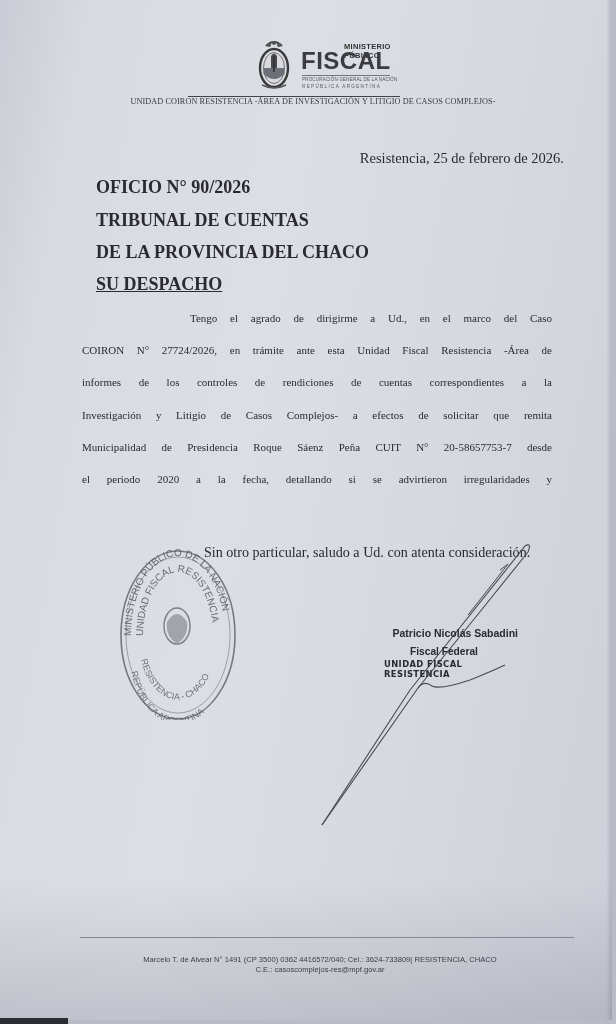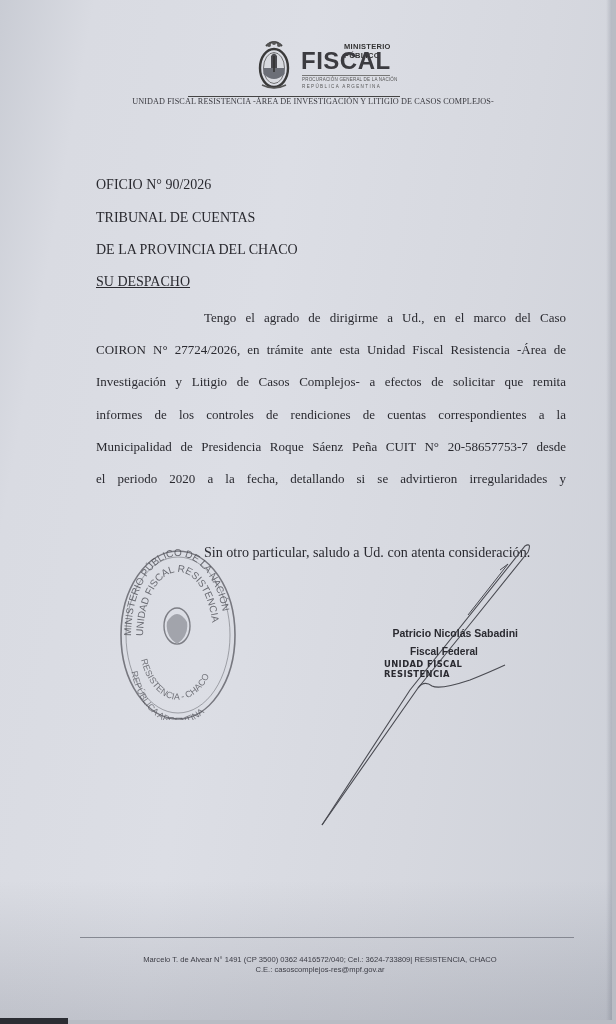--- a/index.html
+++ b/index.html
@@ -30,26 +30,26 @@
   .logo-emblem { position: absolute; left: 0; top: 0; width: 36px; height: 54px; }
   .logo-text-small { position: absolute; left: 46px; top: 4px; font-family: "Liberation Sans", sans-serif; font-size: 7.5px; font-weight: bold; letter-spacing: 0.3px; color: #333; padding-left: 42px; }
   .logo-text-big { position: absolute; left: 45px; top: 11px; font-family: "Liberation Sans", sans-serif; font-size: 24px; font-weight: bold; letter-spacing: 0.5px; color: #3b3b40; line-height: 24px; }
   .logo-rule { position: absolute; left: 46px; top: 37px; width: 88px; height: 1px; background: #777; }
   .logo-text-tiny { position: absolute; left: 46px; top: 39px; font-family: "Liberation Sans", sans-serif; font-size: 4.5px; color: #555; letter-spacing: 0.2px; white-space: nowrap; }
   .logo-text-tiny2 { position: absolute; left: 46px; top: 46px; font-family: "Liberation Sans", sans-serif; font-size: 4.5px; color: #555; letter-spacing: 1.4px; white-space: nowrap; }
   .header-rule { position: absolute; left: 188px; top: 96px; width: 212px; height: 1px; background: #444; }
   .header-unit { position: absolute; left: 0; width: 616px; top: 97px; text-align: center; font-size: 8.2px; color: #3a3a40; letter-spacing: 0.1px; padding-left: 10px; box-sizing: border-box; }
   
   .date { position: absolute; right: 48px; top: 150px; font-size: 14.5px; }
-  .hdr-line { position: absolute; left: 96px; font-size: 14px; font-weight: normal; }
+  .hdr-line { position: absolute; left: 96px; font-size: 18px; font-weight: bold; }
   .l-oficio { top: 177px; }
   .l-trib { top: 210px; }
   .l-prov { top: 242px; }
   .l-desp { top: 274px; text-decoration: underline; }
-  .para { position: absolute; left: 96px; width: 470px; font-size: 13px; line-height: 32.2px; text-align: justify; text-align-last: left; }
+  .para { position: absolute; left: 82px; width: 470px; font-size: 11px; line-height: 32.2px; text-align: justify; text-align-last: left; }
   .para .pline { display: block; text-align: justify; text-align-last: justify; height: 32.2px; white-space: nowrap; overflow: visible; }
   .para .pline.last { text-align-last: left; }
   .para .indent { padding-left: 108px; }
   .para b { font-weight: normal; }
   .p1 { top: 302px; }
   .closing { position: absolute; left: 204px; top: 544px; font-size: 14.1px; }
   
   .stamp { position: absolute; left: 117px; top: 540px; width: 122px; height: 180px; }
   
   .signature { position: absolute; left: 300px; top: 540px; width: 240px; height: 300px; }
@@ -80,33 +80,34 @@
       <rect x="17.2" y="18" width="1.6" height="16" fill="#333"></rect>
       <path d="M6 47 Q18 53 30 47" fill="none" stroke="#555" stroke-width="1.4"></path>
     </svg>
     <div class="logo-text-small">MINISTERIO PÚBLICO</div>
     <div class="logo-text-big">FISCAL</div>
     <div class="logo-rule"></div>
     <div class="logo-text-tiny">PROCURACIÓN GENERAL DE LA NACIÓN</div>
     <div class="logo-text-tiny2">REPÚBLICA ARGENTINA</div>
   </div>
   <div class="header-rule"></div>
-  <div class="header-unit">UNIDAD FISCAL RESISTENCIA -ÁREA DE INVESTIGACIÓN Y LITIGIO DE CASOS COMPLEJOS-</div>
+  <div class="header-unit">UNIDAD COIRON RESISTENCIA -ÁREA DE INVESTIGACIÓN Y LITIGIO DE CASOS COMPLEJOS-</div>
 
+  <div class="date">Resistencia, 25 de febrero de 2026.</div>
 
   <div class="hdr-line l-oficio">OFICIO N° 90/2026</div>
   <div class="hdr-line l-trib">TRIBUNAL DE CUENTAS</div>
   <div class="hdr-line l-prov">DE LA PROVINCIA DEL CHACO</div>
   <div class="hdr-line l-desp">SU DESPACHO</div>
 
   <div class="para p1">
     <span class="pline indent"><span>Tengo el agrado de dirigirme a Ud., en el marco del Caso</span></span>
     <span class="pline"><b>COIRON N° 27724/2026</b><span>, en trámite ante esta Unidad Fiscal Resistencia -Área de</span></span>
+    <span class="pline"><span>informes de los controles de rendiciones de cuentas correspondientes a la</span></span>
     <span class="pline"><span>Investigación y Litigio de Casos Complejos- a efectos de solicitar que remita</span></span>
-    <span class="pline"><span>informes de los controles de rendiciones de cuentas correspondientes a la</span></span>
     <span class="pline"><b>Municipalidad de Presidencia Roque Sáenz Peña CUIT N° 20-58657753-7</b><span> desde</span></span>
     <span class="pline"><span>el periodo 2020 a la fecha, detallando si se advirtieron irregularidades y</span></span>
   </div>
 
   <svg class="stamp" viewBox="0 0 122 180">
     <defs>
       <path id="arcTop" d="M14 96 A47 80 0 0 1 108 96"></path>
       <path id="arcInner" d="M26 96 A35 64 0 0 1 96 96"></path>
       <path id="arcBot" d="M22 110 A40 64 0 0 0 100 110"></path>
       <path id="arcBot2" d="M12 110 A49 74 0 0 0 110 110"></path>

